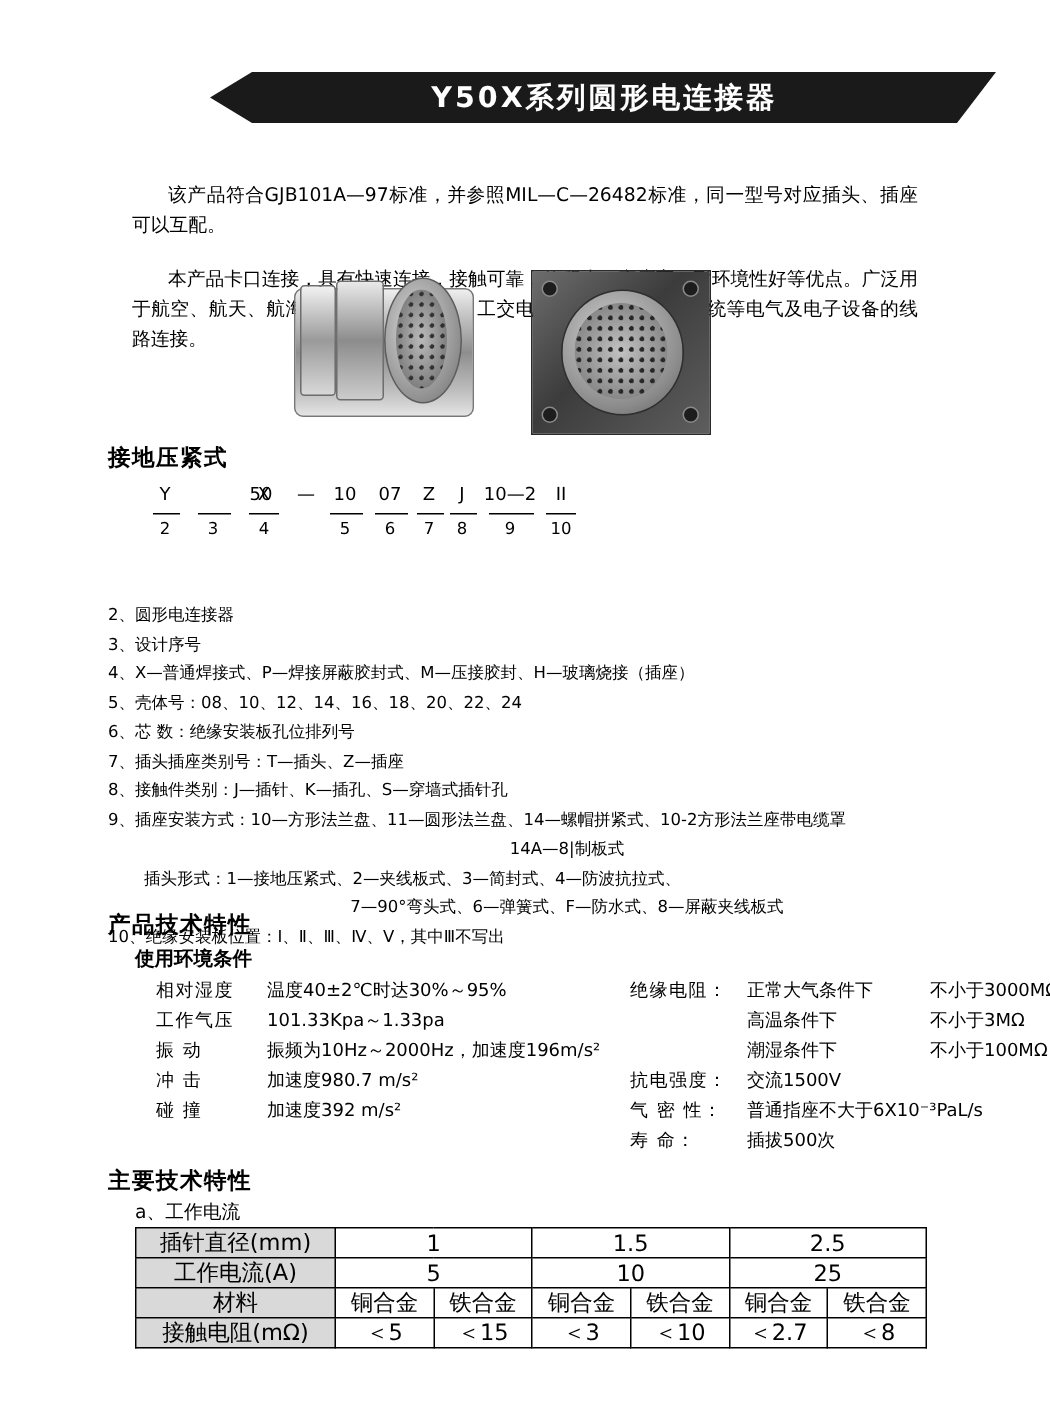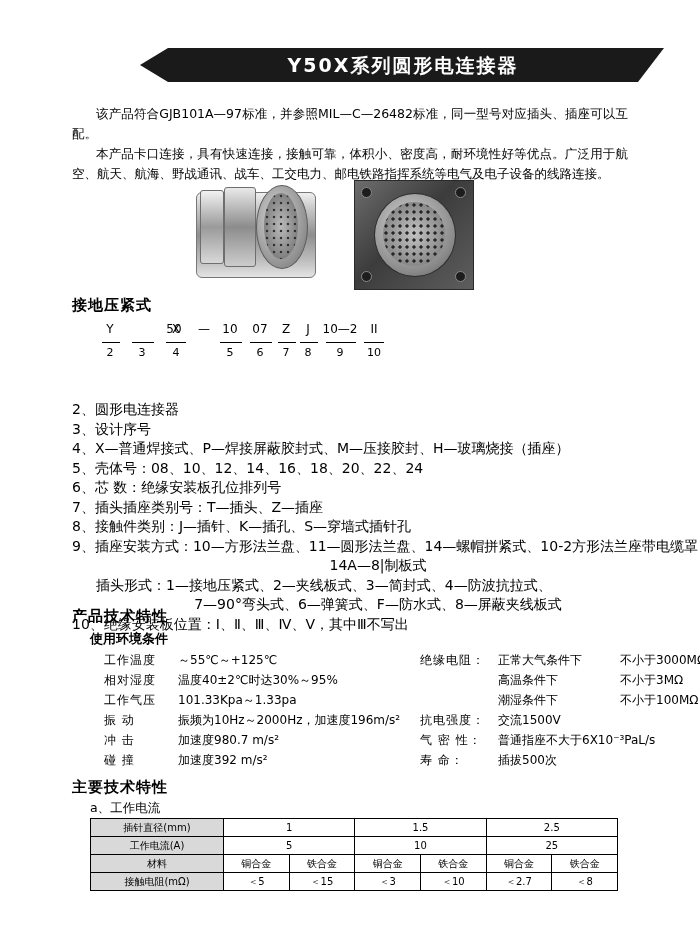--- a/index.html
+++ b/index.html
@@ -76,21 +76,21 @@
   .intro {
     position: absolute;
     left: 72px;
     top: 104px;
     width: 556px;
     font-size: 12.5px;
     line-height: 20px;
     text-align: justify;
   }
   .intro p {
-    margin: 0;
+    margin: 16px;
   }
   .intro .indent {
     text-indent: 24px;
   }
 
   
   .photos {
     position: absolute;
     left: 190px;
     top: 180px;
@@ -262,21 +262,21 @@
     height: 16px;
     font-size: 11px;
   }
 
   
   .list {
     position: absolute;
     left: 72px;
     top: 400px;
     width: 560px;
-    font-size: 14px;
+    font-size: 11px;
     line-height: 19.5px;
   }
   .list .li {
     white-space: nowrap;
   }
   .list .li.ind2 { padding-left: 24px; }
   .list .li.ind3 { padding-left: 52px; text-align: center; }
 
   
   .env {
@@ -325,21 +325,21 @@
     left: 90px;
     top: 800px;
     font-size: 12.5px;
   }
   table.spec {
     position: absolute;
     left: 90px;
     top: 818px;
     width: 528px;
     border-collapse: collapse;
-    font-size: 10px;
+    font-size: 15px;
     background: #ffffff;
   }
   table.spec td {
     border: 1px solid #000;
     text-align: center;
     height: 17px;
     padding: 0;
   }
   table.spec td.head {
     background: #d9d9d9;
@@ -438,23 +438,20 @@
     <div class="li ind2">插头形式：1—接地压紧式、2—夹线板式、3—简封式、4—防波抗拉式、</div>
     <div class="li ind3">7—90°弯头式、6—弹簧式、F—防水式、8—屏蔽夹线板式</div>
     <div class="li">10、绝缘安装板位置：Ⅰ、Ⅱ、Ⅲ、Ⅳ、Ⅴ，其中Ⅲ不写出</div>
   </div>
 
   <div class="sec-title t2">产品技术特性</div>
   <div class="sub-title s1">使用环境条件</div>
 
   <div class="env">
     <div class="env-col-l">
-      <div class="env-row">
-        <span class="lbl">工作温度</span><span class="val">～55℃～+125℃</span>
-      </div>
       <div class="env-row">
         <span class="lbl">相对湿度</span><span class="val">温度40±2℃时达30%～95%</span>
       </div>
       <div class="env-row">
         <span class="lbl">工作气压</span><span class="val">101.33Kpa～1.33pa</span>
       </div>
       <div class="env-row">
         <span class="lbl">振    动</span><span class="val">振频为10Hz～2000Hz，加速度196m/s²</span>
       </div>
       <div class="env-row">

